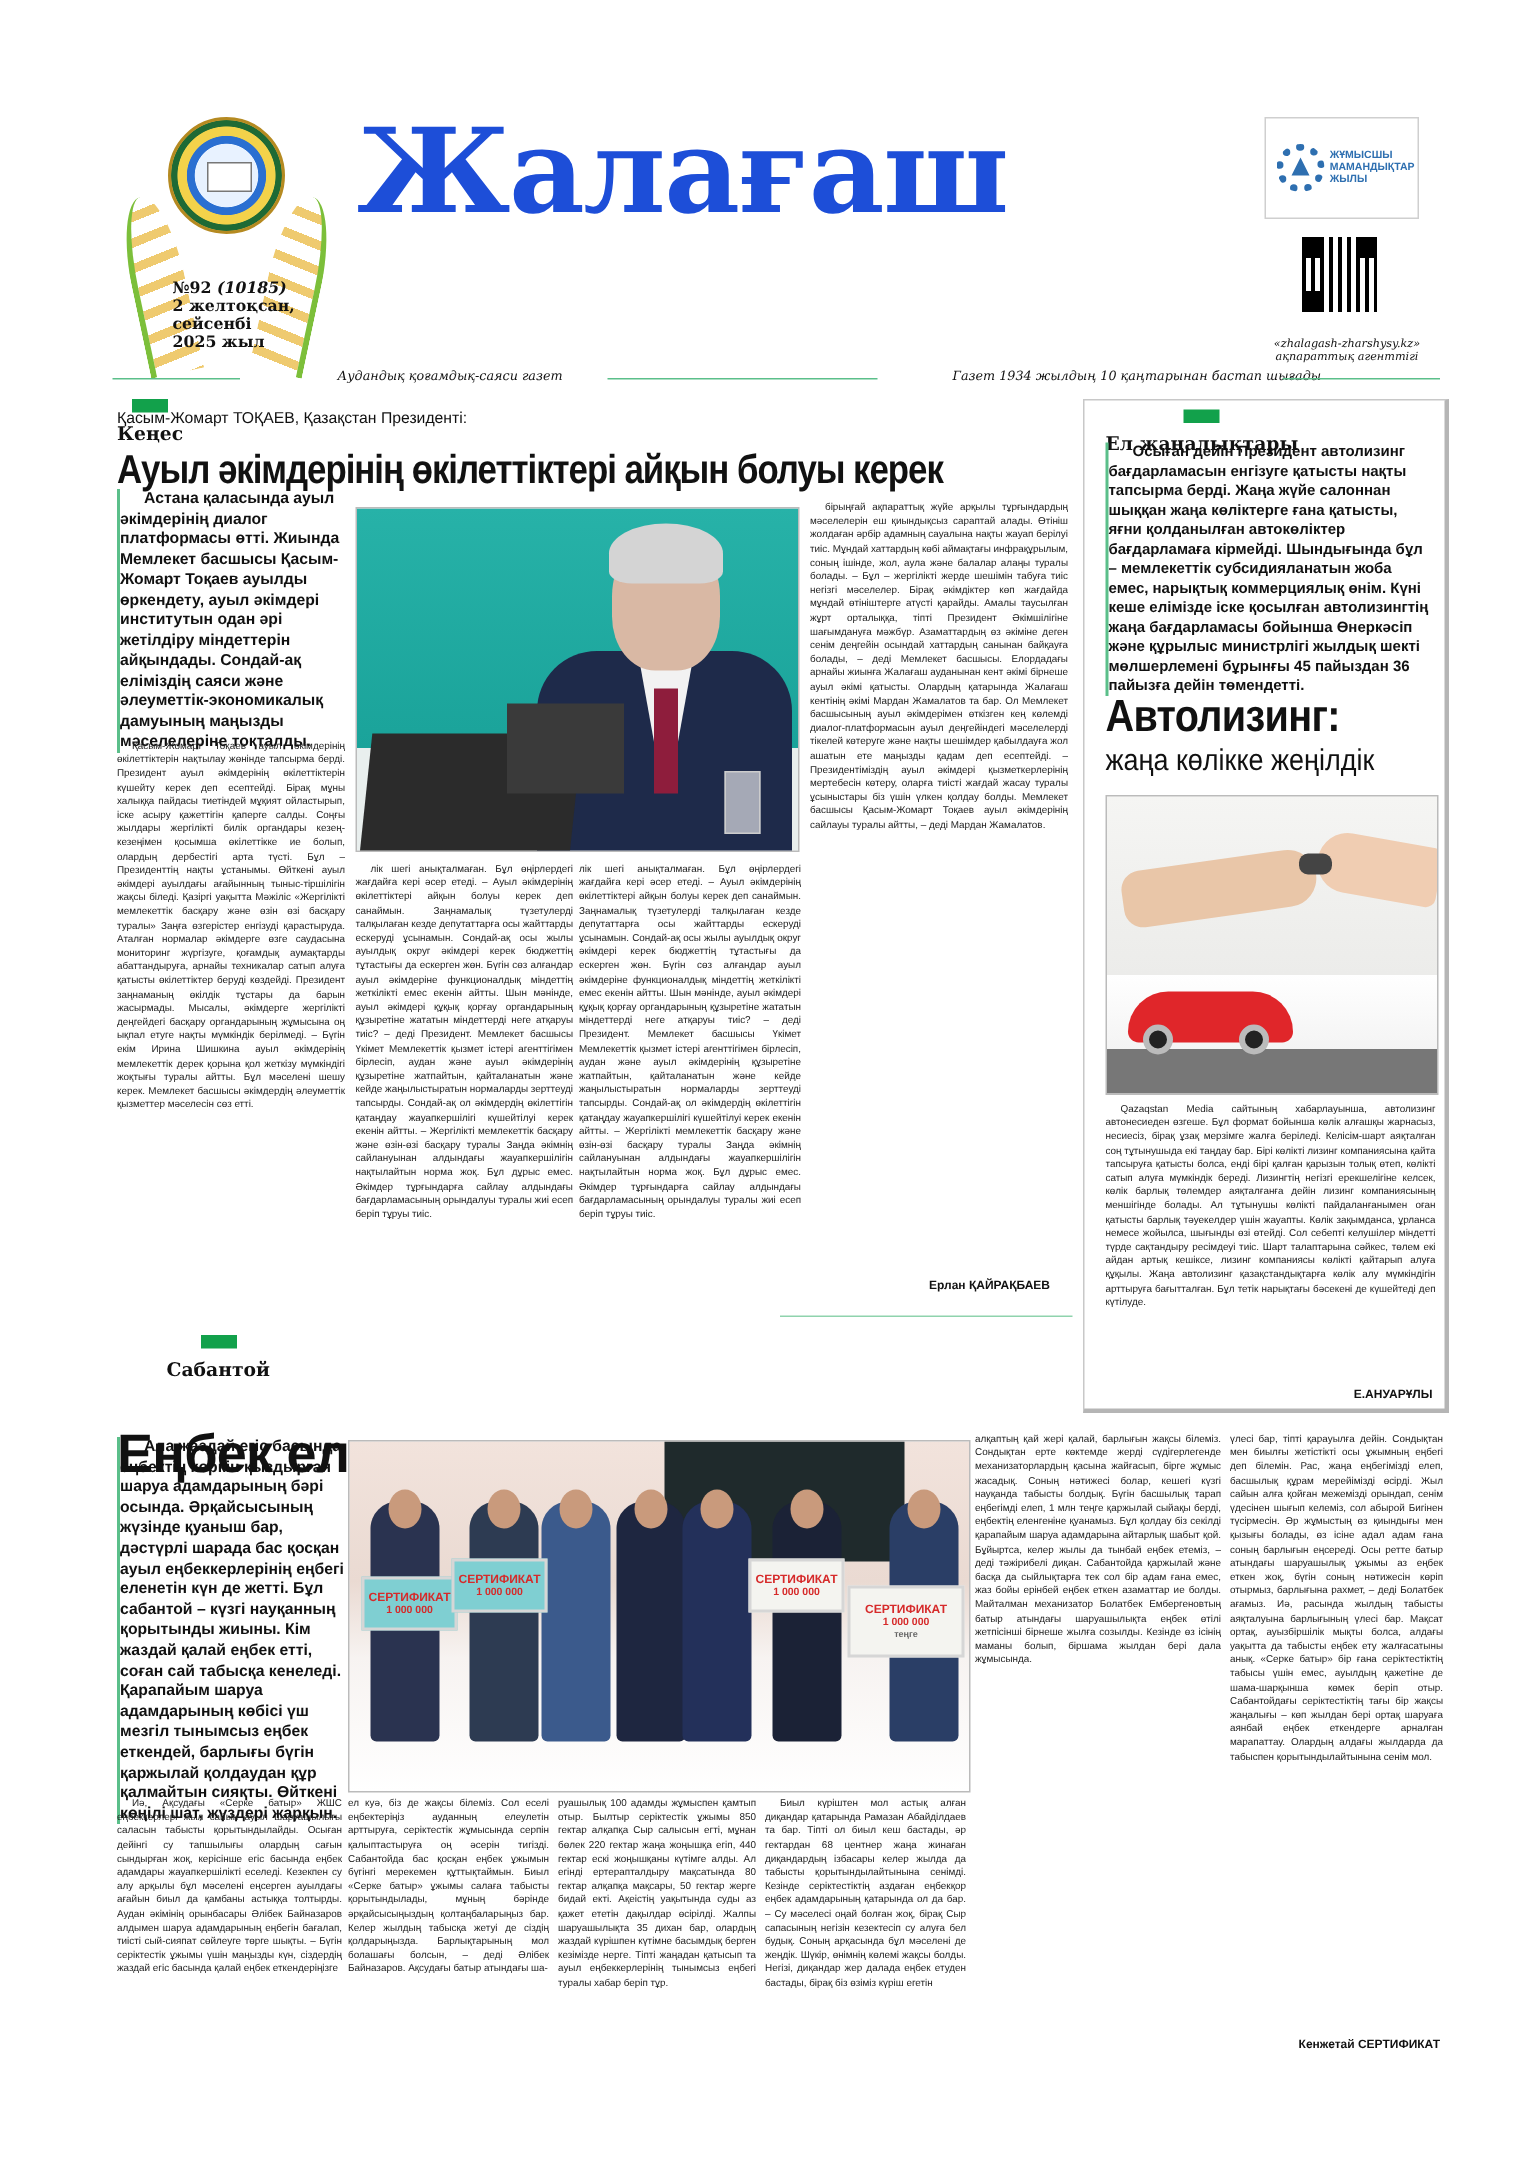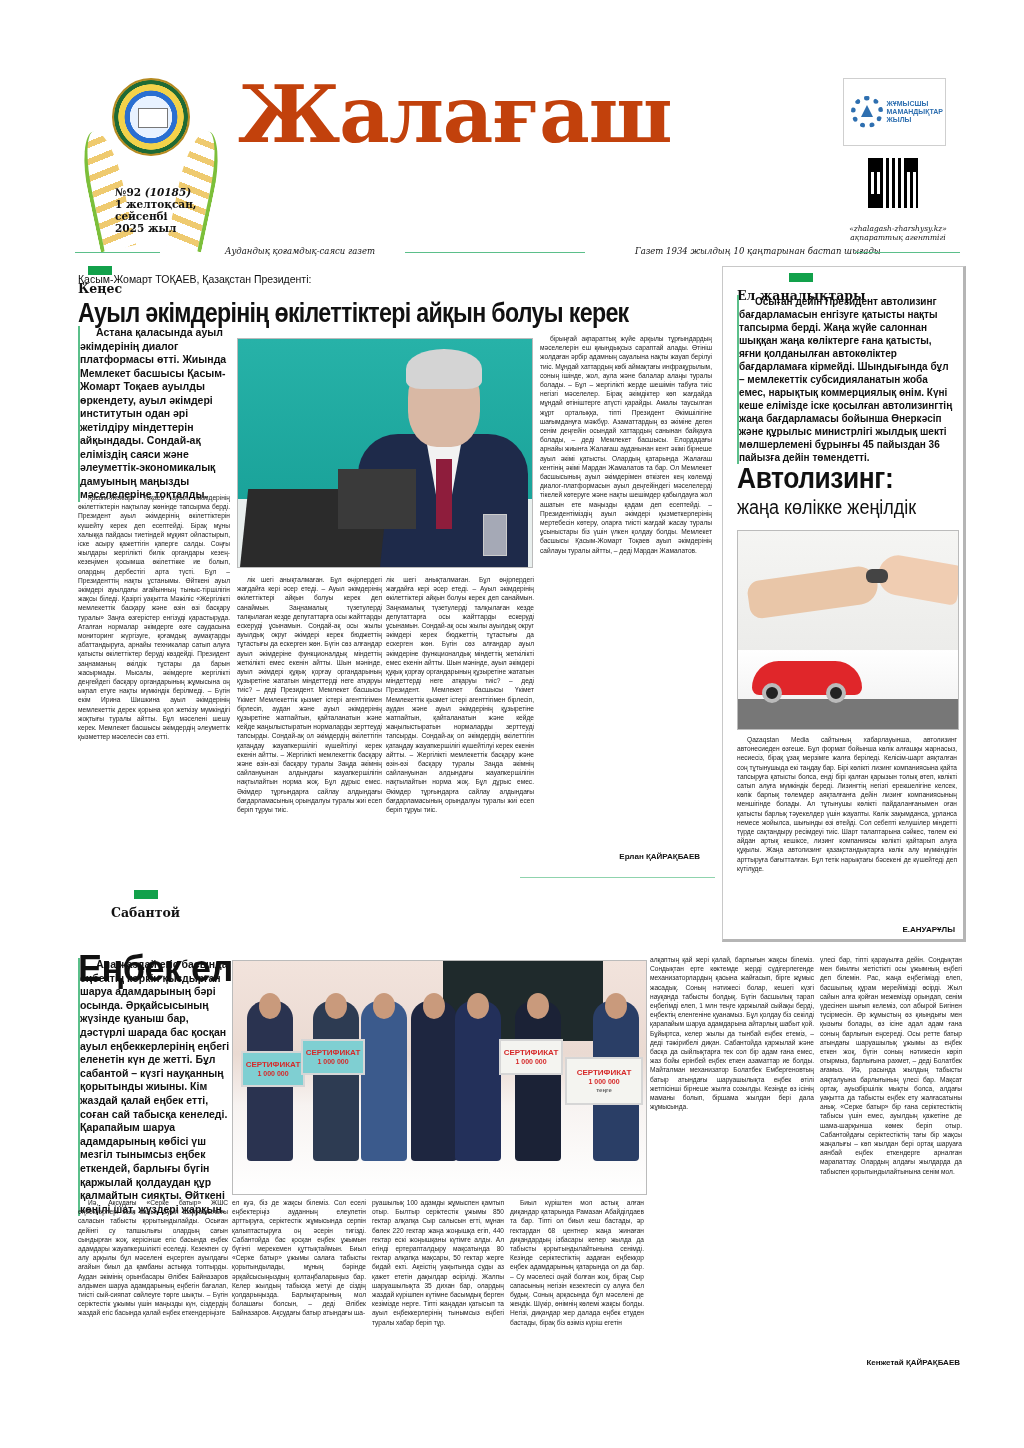--- a/index.html
+++ b/index.html
@@ -7,21 +7,21 @@
   .abs { position: absolute; }
 
   
   #emblem { left: 112px; top: 78px; width: 78px; height: 78px; border-radius: 50%; background: radial-gradient(circle, #e8f2ff 0 40%, #2a6fd1 41% 50%, #f3d24a 51% 62%, #1e6a35 63% 70%, #c9a33b 71% 100%); border: 2px solid #b58a21; }
   #emblem::after { content: ""; position: absolute; left: 24px; top: 28px; width: 28px; height: 18px; background: #fff; border: 1px solid #777; }
   .wheat { width: 36px; height: 120px; border-radius: 50% 50% 0 0; border-right: 4px solid #7cbf3a; }
   #wheat-left { left: 88px; top: 130px; transform: rotate(-12deg); border-right: none; border-left: 4px solid #7cbf3a; background: repeating-linear-gradient(170deg, transparent 0 10px, rgba(232,180,50,0.7) 10px 16px); }
   #wheat-right { left: 178px; top: 130px; transform: rotate(12deg); background: repeating-linear-gradient(10deg, transparent 0 10px, rgba(232,180,50,0.7) 10px 16px); }
   #issue-info { left: 115px; top: 186px; font-family: "DejaVu Serif", serif; font-weight: bold; font-size: 10.5px; line-height: 12px; color: #111; }
   #issue-info i { font-style: italic; }
-  #masthead-title { left: 238px; top: 78px; font-family: "DejaVu Serif", serif; font-weight: bold; color: #c2410c; font-size: 78px; line-height: 74px; letter-spacing: -1px; }
+  #masthead-title { left: 238px; top: 78px; font-family: "DejaVu Serif", serif; font-weight: bold; color: #1d4ed8; font-size: 78px; line-height: 74px; letter-spacing: -1px; }
   #year-badge { left: 843px; top: 78px; width: 103px; height: 68px; border: 1px solid #cfcfcf; display: flex; align-items: center; justify-content: center; gap: 4px; }
   #gear { width: 32px; height: 32px; border-radius: 50%; border: 5px dotted #2e6fb0; position: relative; }
   #gear::after { content: ""; position: absolute; left: 5px; top: 4px; border-left: 6px solid transparent; border-right: 6px solid transparent; border-bottom: 12px solid #2e6fb0; }
   #year-text { font-size: 7px; font-weight: bold; color: #2e6fb0; line-height: 8px; width: 52px; }
   #qr { left: 868px; top: 158px; width: 50px; height: 50px; background:
       linear-gradient(#000,#000) 0 0/14px 14px no-repeat,
       linear-gradient(#000,#000) 36px 0/14px 14px no-repeat,
       linear-gradient(#000,#000) 0 36px/14px 14px no-repeat,
       repeating-linear-gradient(90deg, #000 0 3px, #fff 3px 6px),
       repeating-linear-gradient(0deg, #fff 0 4px, transparent 4px 7px);
@@ -82,21 +82,21 @@
 </style>
 </head>
 <body>
 
 <div class="abs wheat" id="wheat-left"></div>
 <div class="abs wheat" id="wheat-right"></div>
 <div class="abs" id="emblem"></div>
 
 <div class="abs" id="issue-info">
   <div><span>№92</span> <i>(10185)</i></div>
-  <div>1 желтоқсан,</div>
+  <div>2 желтоқсан,</div>
   <div>сейсенбі</div>
   <div>2025 жыл</div>
 </div>
 
 <div class="abs" id="masthead-title">
   <div>Жалағаш</div>
 </div>
 
 <div class="abs" id="year-badge">
   <div id="gear"></div>
@@ -220,13 +220,13 @@
   </div>
 <div class="abs col" style="left:510px;top:1198px;width:134px;height:190px;">
     <p>Биыл күріштен мол астық алған диқандар қатарында Рамазан Абайділдаев та бар. Тіпті ол биыл кеш бастады, әр гектардан 68 центнер жаңа жинаған диқандардың ізбасары келер жылда да табысты қорытындылайтынына сенімді. Кезінде серіктестіктің аздаған еңбекқор еңбек адамдарының қатарында ол да бар. – Су мәселесі оңай болған жоқ, бірақ Сыр сапасының негізін кезектесіп су алуға бел будық. Соның арқасында бұл мәселені де жеңдік. Шүкір, өнімнің көлемі жақсы болды. Негізі, диқандар жер далада еңбек етуден бастады, бірақ біз өзіміз күріш егетін</p>
   </div>
 <div class="abs col" style="left:650px;top:955px;width:164px;height:435px;">
     <p style="text-indent:0;">алқаптың қай жері қалай, барлығын жақсы білеміз. Сондықтан ерте көктемде жерді сүдігерлегенде механизаторлардың қасына жайғасып, бірге жұмыс жасадық. Соның нәтижесі болар, кешегі күзгі науқанда табысты болдық. Бүгін басшылық тарап еңбегімді елеп, 1 млн теңге қаржылай сыйақы берді, еңбектің еленгеніне қуанамыз. Бұл қолдау біз секілді қарапайым шаруа адамдарына айтарлық шабыт қой. Бұйыртса, келер жылы да тынбай еңбек етеміз, – деді тәжірибелі диқан. Сабантойда қаржылай және басқа да сыйлықтарға тек сол бір адам ғана емес, жаз бойы ерінбей еңбек еткен азаматтар ие болды. Майталман механизатор Болатбек Ембергеновтың батыр атындағы шаруашылықта еңбек өтілі жетпісінші бірнеше жылға созылды. Кезінде өз ісінің маманы болып, біршама жылдан бері дала жұмысында.</p>
   </div>
 <div class="abs col" style="left:820px;top:955px;width:142px;height:385px;">
     <p style="text-indent:0;">үлесі бар, тіпті қарауылға дейін. Сондықтан мен биылғы жетістікті осы ұжымның еңбегі деп білемін. Рас, жаңа еңбегімізді елеп, басшылық құрам мерейімізді өсірді. Жыл сайын алға қойған межемізді орындап, сенім үдесінен шығып келеміз, сол абырой Бигінен түсірмесін. Әр жұмыстың өз қиындығы мен қызығы болады, өз ісіне адал адам ғана соның барлығын еңсереді. Осы ретте батыр атындағы шаруашылық ұжымы аз еңбек еткен жоқ, бүгін соның нәтижесін көріп отырмыз, барлығына рахмет, – деді Болатбек ағамыз. Иә, расында жылдың табысты аяқталуына барлығының үлесі бар. Мақсат ортақ, ауызбіршілік мықты болса, алдағы уақытта да табысты еңбек ету жалғасатыны анық. «Серке батыр» бір ғана серіктестіктің табысы үшін емес, ауылдың қажетіне де шама-шарқынша көмек беріп отыр. Сабантойдағы серіктестіктің тағы бір жақсы жаңалығы – көп жылдан бері ортақ шаруаға аянбай еңбек еткендерге арналған марапаттау. Олардың алдағы жылдарда да табыспен қорытындылайтынына сенім мол.</p>
   </div>
-<div class="abs signature" style="left:820px;top:1358px;width:140px;">Кенжетай ҚАЙРАҚБАЕВ</div>
+<div class="abs signature" style="left:820px;top:1358px;width:140px;">Кенжетай СЕРТИФИКАТ</div>
 
 </body></html>

